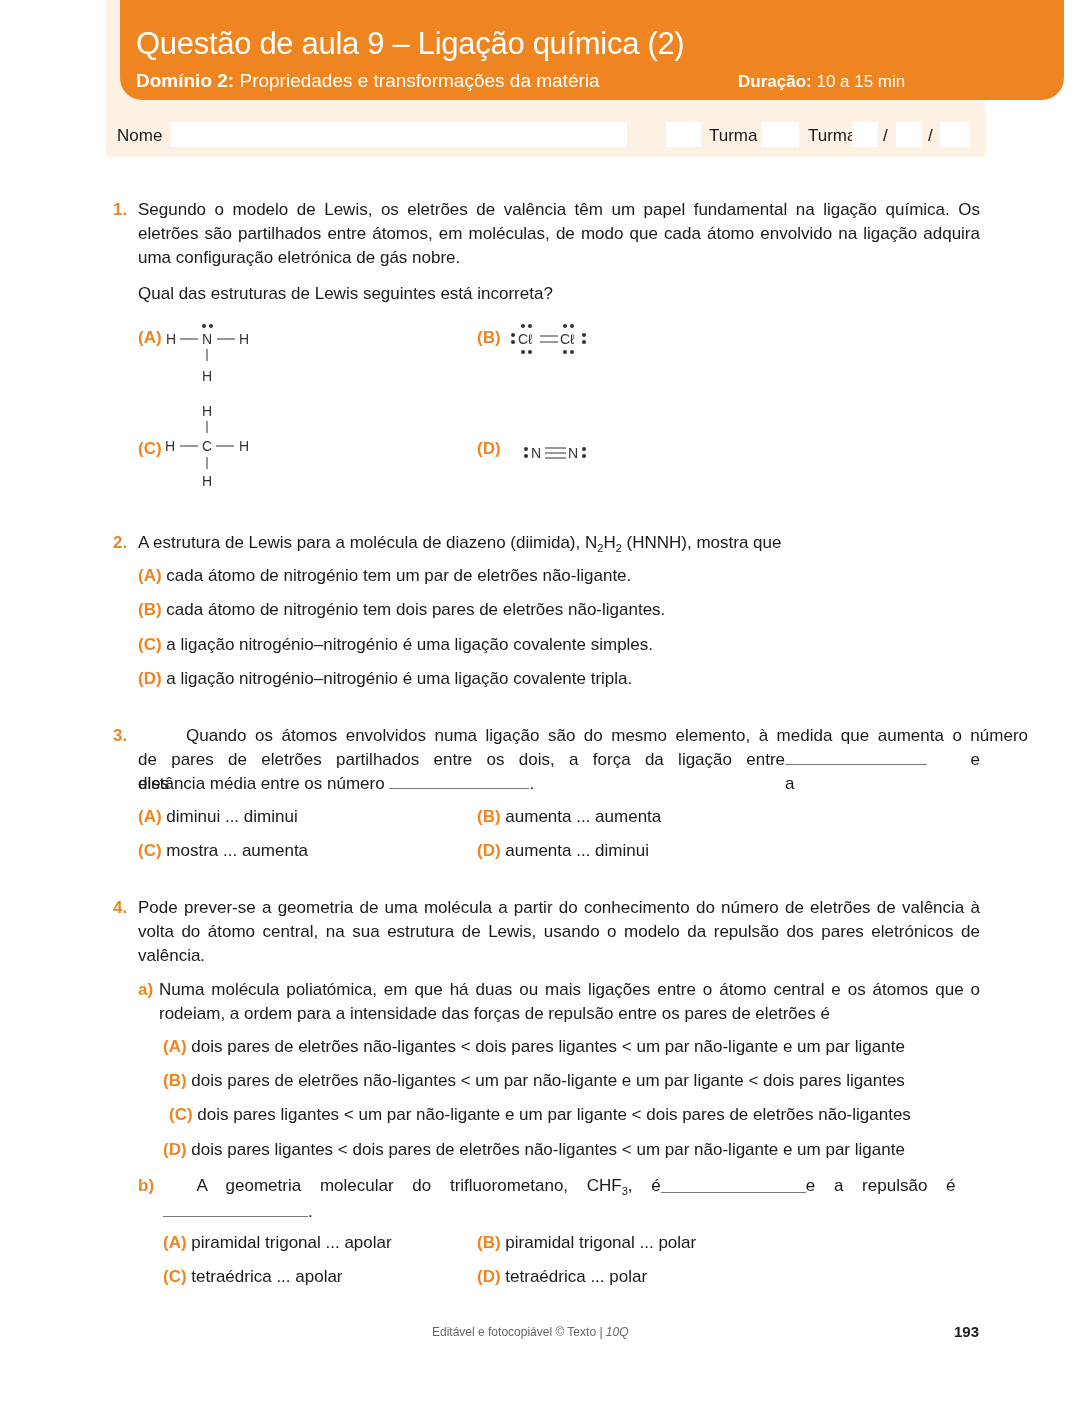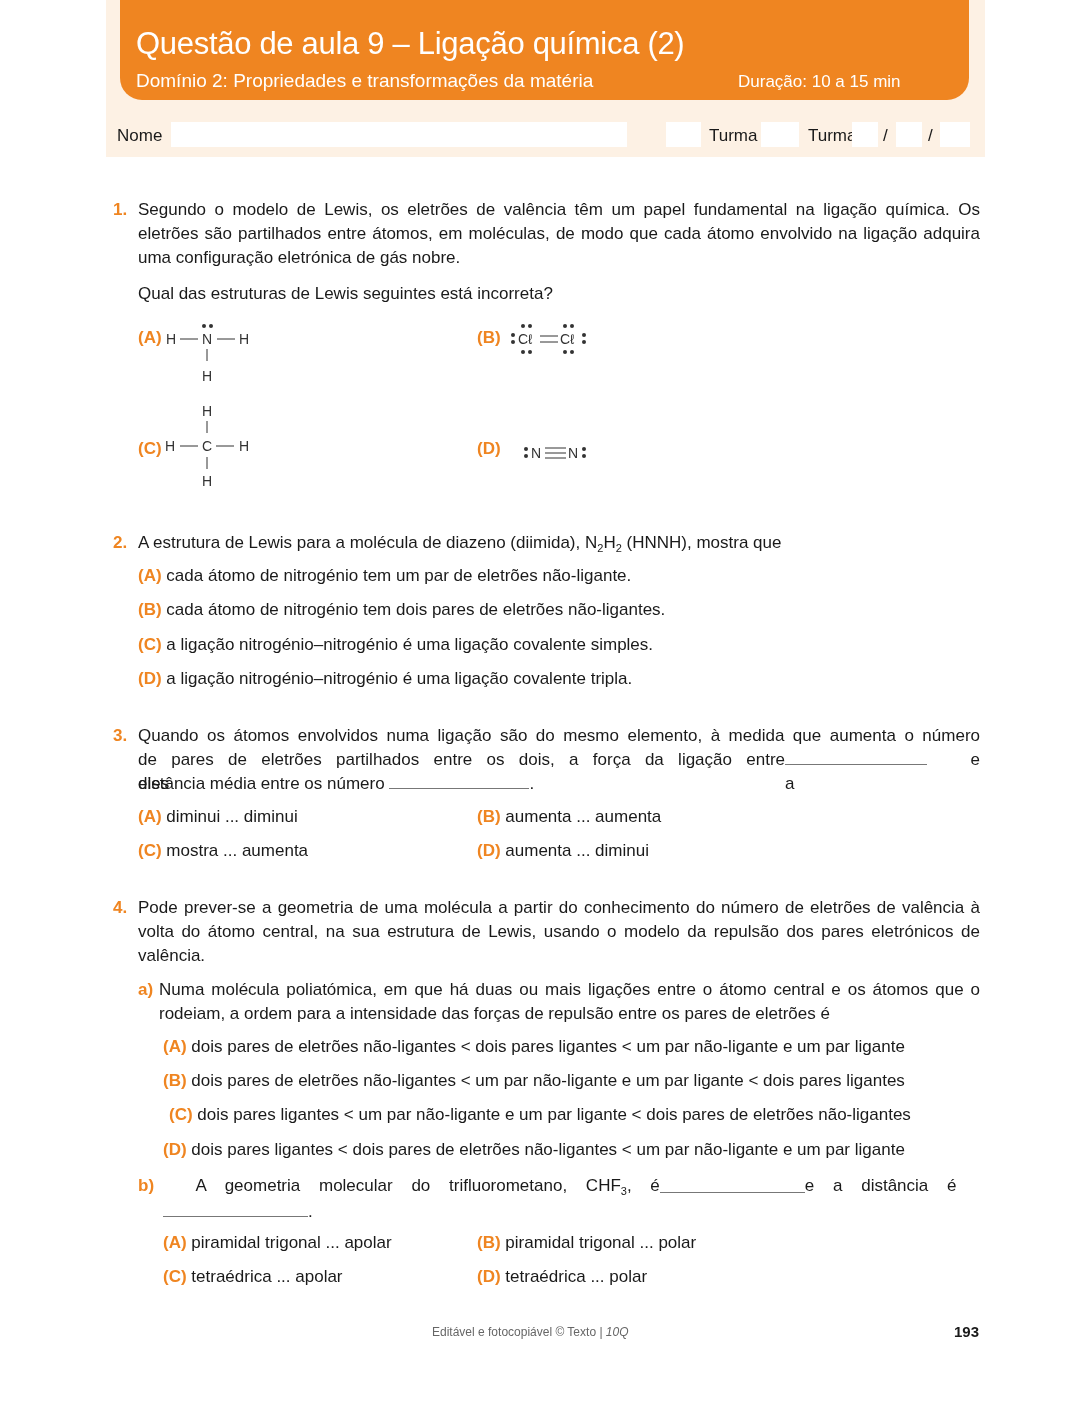--- a/index.html
+++ b/index.html
@@ -1,22 +1,22 @@
 <!DOCTYPE html>
 <html><head>
 <meta charset="utf-8">
 <style>
   html,body{margin:0;padding:0;background:#ffffff;}
   body{width:1080px;height:1405px;position:relative;font-family:"Liberation Sans","DejaVu Sans",sans-serif;color:#1a1a1a;overflow:hidden;}
   .header-band{position:absolute;left:106px;top:0;width:879px;height:157px;background:#fdf1e4;}
-  .title-box{position:absolute;left:120px;top:0;width:849px;height:100px;background:#ef8521;border-radius:0 0 22px 22px;color:#fff;}
+  .title-box{position:absolute;left:120px;top:0;width:926px;height:100px;background:#ef8521;border-radius:0 0 22px 22px;color:#fff;padding-left:18px;}
   .title{position:absolute;left:16px;top:26px;font-size:31px;letter-spacing:-0.3px;white-space:nowrap;}
   .subtitle{position:absolute;left:16px;top:70px;font-size:19px;white-space:nowrap;}
   .duration{position:absolute;left:618px;top:72px;font-size:17px;white-space:nowrap;}
-  b{font-weight:normal;}
+  b{font-weight:bold;}
   .lbl{position:absolute;top:126px;font-size:17px;white-space:nowrap;}
   .field{position:absolute;top:122px;height:25px;background:#ffffff;}
   .q{position:absolute;left:113px;font-size:17px;line-height:24px;}
   .num{color:#ef8521;font-weight:bold;position:absolute;left:0;}
   .qt{position:absolute;left:25px;width:842px;text-align:justify;}
   .opt{position:absolute;font-size:17px;white-space:nowrap;}
   .ol{color:#ef8521;font-weight:bold;}
   .blank{display:inline-block;border-bottom:1px solid #777;vertical-align:baseline;}
   .footer{position:absolute;left:432px;top:1325px;font-size:12px;color:#666;white-space:nowrap;}
   .page{position:absolute;left:954px;top:1323px;font-size:15px;font-weight:bold;}
@@ -120,21 +120,21 @@
   <span class="num">2.</span>
   <div class="qt"><span>A estrutura de Lewis para a molécula de diazeno (diimida), N</span><sub>2</sub><span>H</span><sub>2</sub><span> (HNNH), mostra que</span></div>
 </div>
 <div class="opt" style="left:138px;top:566px"><span class="ol">(A)</span> <span>cada átomo de nitrogénio tem um par de eletrões não-ligante.</span></div>
 <div class="opt" style="left:138px;top:600px"><span class="ol">(B)</span> <span>cada átomo de nitrogénio tem dois pares de eletrões não-ligantes.</span></div>
 <div class="opt" style="left:138px;top:635px"><span class="ol">(C)</span> <span>a ligação nitrogénio–nitrogénio é uma ligação covalente simples.</span></div>
 <div class="opt" style="left:138px;top:669px"><span class="ol">(D)</span> <span>a ligação nitrogénio–nitrogénio é uma ligação covalente tripla.</span></div>
 
 <div class="q" style="top:724px">
   <span class="num">3.</span>
-  <div class="qt" style="text-align:justify;text-align-last:justify;">Quando os átomos envolvidos numa ligação são do mesmo elemento, à medida que aumenta o número</div>
+  <div class="qt" style="text-align:justify;text-align-last:justify;margin-left:48px;">Quando os átomos envolvidos numa ligação são do mesmo elemento, à medida que aumenta o número</div>
   <div class="qt" style="top:24px;display:flex;justify-content:space-between;">
     <span style="word-spacing:7px">de pares de eletrões partilhados entre os dois, a força da ligação entre eles</span>
     <span><span class="blank" style="width:142px"></span>&nbsp;&nbsp;&nbsp;&nbsp;<span style="word-spacing:14px">e a</span></span>
   </div>
   <div class="qt" style="top:48px"><span>distância média entre os número</span> <span class="blank" style="width:140px"></span><span>.</span></div>
 </div>
 <div class="opt" style="left:138px;top:807px"><span class="ol">(A)</span> <span>diminui ... diminui</span></div>
 <div class="opt" style="left:477px;top:807px"><span class="ol">(B)</span> <span>aumenta ... aumenta</span></div>
 <div class="opt" style="left:138px;top:841px"><span class="ol">(C)</span> <span>mostra ... aumenta</span></div>
 <div class="opt" style="left:477px;top:841px"><span class="ol">(D)</span> <span>aumenta ... diminui</span></div>
@@ -150,21 +150,21 @@
 <div class="opt" style="left:163px;top:1037px"><span class="ol">(A)</span> <span>dois pares de eletrões não-ligantes &lt; dois pares ligantes &lt; um par não-ligante e um par ligante</span></div>
 <div class="opt" style="left:163px;top:1071px"><span class="ol">(B)</span> <span>dois pares de eletrões não-ligantes &lt; um par não-ligante e um par ligante &lt; dois pares ligantes</span></div>
 <div class="opt" style="left:169px;top:1105px"><span class="ol">(C)</span> <span>dois pares ligantes &lt; um par não-ligante e um par ligante &lt; dois pares de eletrões não-ligantes</span></div>
 <div class="opt" style="left:163px;top:1140px"><span class="ol">(D)</span> <span>dois pares ligantes &lt; dois pares de eletrões não-ligantes &lt; um par não-ligante e um par ligante</span></div>
 
 <div class="q" style="top:1174px;left:138px;width:842px">
   <span class="num">b)</span>
   <div class="qt" style="left:34px;width:808px;display:flex;justify-content:center;">
     <span style="word-spacing:14px"><span>A geometria molecular do trifluorometano, CHF</span><sub>3</sub><span>, é</span></span>
     <span class="blank" style="width:145px;height:18px"></span>
-    <span style="word-spacing:14px">e a distância é</span>
+    <span style="word-spacing:14px">e a repulsão é</span>
   </div>
   <div class="qt" style="top:24px;left:25px;"><span class="blank" style="width:145px;height:18px"></span><span>.</span></div>
 </div>
 <div class="opt" style="left:163px;top:1233px"><span class="ol">(A)</span> <span>piramidal trigonal ... apolar</span></div>
 <div class="opt" style="left:477px;top:1233px"><span class="ol">(B)</span> <span>piramidal trigonal ... polar</span></div>
 <div class="opt" style="left:163px;top:1267px"><span class="ol">(C)</span> <span>tetraédrica ... apolar</span></div>
 <div class="opt" style="left:477px;top:1267px"><span class="ol">(D)</span> <span>tetraédrica ... polar</span></div>
 
 <div class="footer"><span>Editável e fotocopiável © Texto | </span><i>10Q</i></div>
 <div class="page">193</div>

